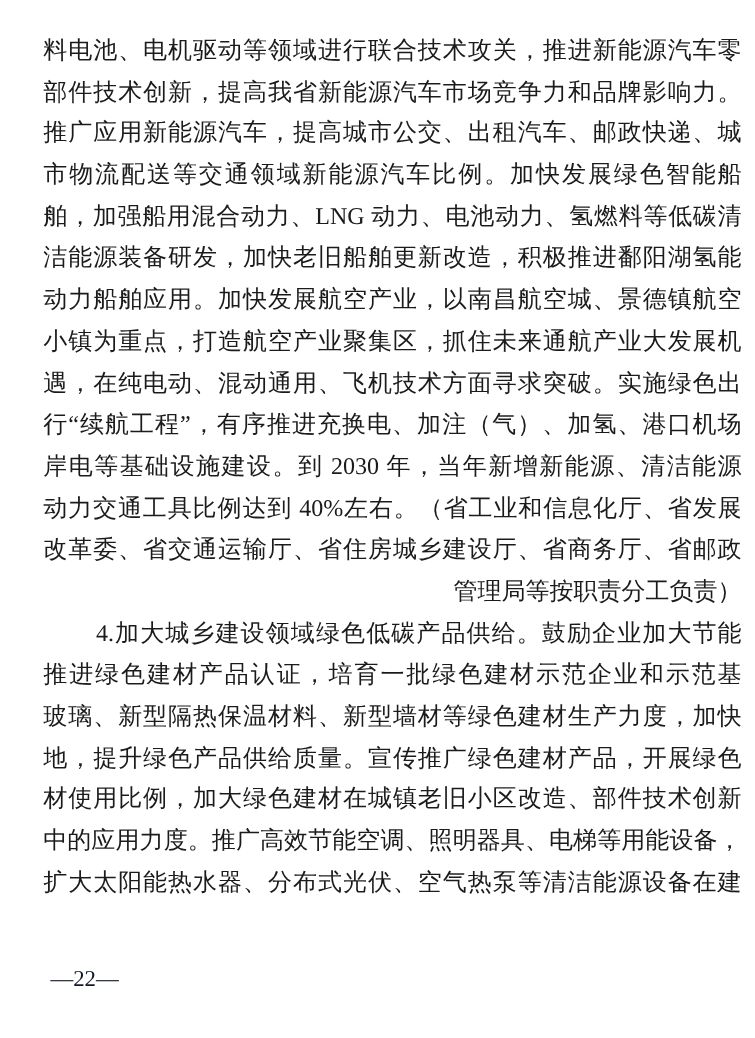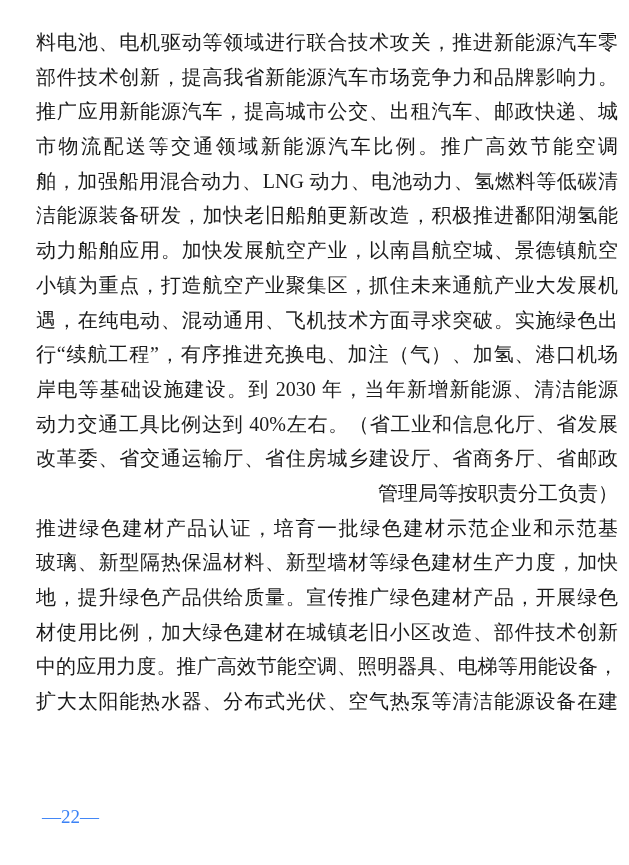--- a/index.html
+++ b/index.html
@@ -41,42 +41,43 @@
   }
   .line.indent {
     text-indent: 44px;
   }
   .pagenum {
     position: absolute;
     left: 42px;
     top: 803px;
     font-size: 19px;
     line-height: 28px;
-    color: #3b82f6;
+    color: #0f172a;
   }
 </style>
 </head>
 <body>
 
 <div class="sheet">
   <div class="textblock">
     <div class="line j">料电池、电机驱动等领域进行联合技术攻关，推进新能源汽车零</div>
     <div class="line j">部件技术创新，提高我省新能源汽车市场竞争力和品牌影响力。</div>
     <div class="line j">推广应用新能源汽车，提高城市公交、出租汽车、邮政快递、城</div>
-    <div class="line j">市物流配送等交通领域新能源汽车比例。推广高效节能空调</div>
+    <div class="line j">市物流配送等交通领域新能源汽车比例。加快发展绿色智能船</div>
     <div class="line j">舶，加强船用混合动力、LNG 动力、电池动力、氢燃料等低碳清</div>
     <div class="line j">洁能源装备研发，加快老旧船舶更新改造，积极推进鄱阳湖氢能</div>
     <div class="line j">动力船舶应用。加快发展航空产业，以南昌航空城、景德镇航空</div>
     <div class="line j">小镇为重点，打造航空产业聚集区，抓住未来通航产业大发展机</div>
     <div class="line j">遇，在纯电动、混动通用、飞机技术方面寻求突破。实施绿色出</div>
     <div class="line j">行“续航工程”，有序推进充换电、加注（气）、加氢、港口机场</div>
     <div class="line j">岸电等基础设施建设。到 2030 年，当年新增新能源、清洁能源</div>
     <div class="line j">动力交通工具比例达到 40%左右。（省工业和信息化厅、省发展</div>
     <div class="line j">改革委、省交通运输厅、省住房城乡建设厅、省商务厅、省邮政</div>
     <div class="line">管理局等按职责分工负责）</div>
+    <div class="line j indent">4.加大城乡建设领域绿色低碳产品供给。鼓励企业加大节能</div>
     <div class="line j">推进绿色建材产品认证，培育一批绿色建材示范企业和示范基</div>
     <div class="line j">玻璃、新型隔热保温材料、新型墙材等绿色建材生产力度，加快</div>
     <div class="line j">地，提升绿色产品供给质量。宣传推广绿色建材产品，开展绿色</div>
     <div class="line j">材使用比例，加大绿色建材在城镇老旧小区改造、部件技术创新</div>
     <div class="line j">中的应用力度。推广高效节能空调、照明器具、电梯等用能设备，</div>
     <div class="line j">扩大太阳能热水器、分布式光伏、空气热泵等清洁能源设备在建</div>
   </div>
   <div class="pagenum">—22—</div>
 </div>
 

